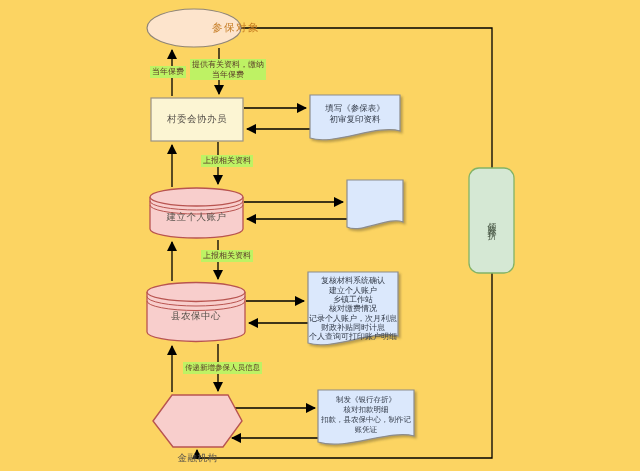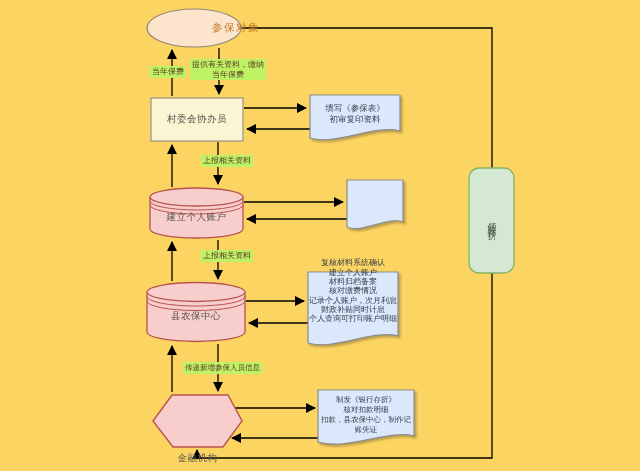--- a/index.html
+++ b/index.html
@@ -96,24 +96,24 @@
     <div>当年保费</div>
   </div>
   <div class="edge-label" style="left:201px;top:155px;">上报相关资料</div>
   <div class="edge-label" style="left:201px;top:250px;">上报相关资料</div>
   <div class="edge-label" style="left:183px;top:346px;font-size:7.5px;margin-top:16px;">传递新增参保人员信息</div>
 
   <div class="doc-txt" style="left:310px;top:95px;width:90px;height:38px;font-size:8.5px;line-height:11px;">
     <div>填写《参保表》</div>
     <div>初审复印资料</div>
   </div>
-  <div class="doc-txt" style="left:308px;top:258px;width:90px;height:66px;font-size:8px;line-height:9.3px;white-space:nowrap;">
+  <div class="doc-txt" style="left:308px;top:276px;width:90px;height:66px;font-size:8px;line-height:9.3px;white-space:nowrap;">
     <div>复核材料系统确认</div>
     <div>建立个人账户</div>
-    <div>材料归档备案</div>
+    <div>乡镇工作站</div>
     <div>核对缴费情况</div>
     <div>记录个人账户，次月利息</div>
     <div>财政补贴同时计息</div>
     <div>个人查询可打印账户明细</div>
   </div>
   <div class="doc-txt" style="left:318px;top:391px;width:96px;height:47px;font-size:7.5px;line-height:10px;white-space:nowrap;">
     <div>制发《银行存折》</div>
     <div>核对扣款明细</div>
     <div>扣款，县农保中心，制作记</div>
     <div>账凭证</div>

